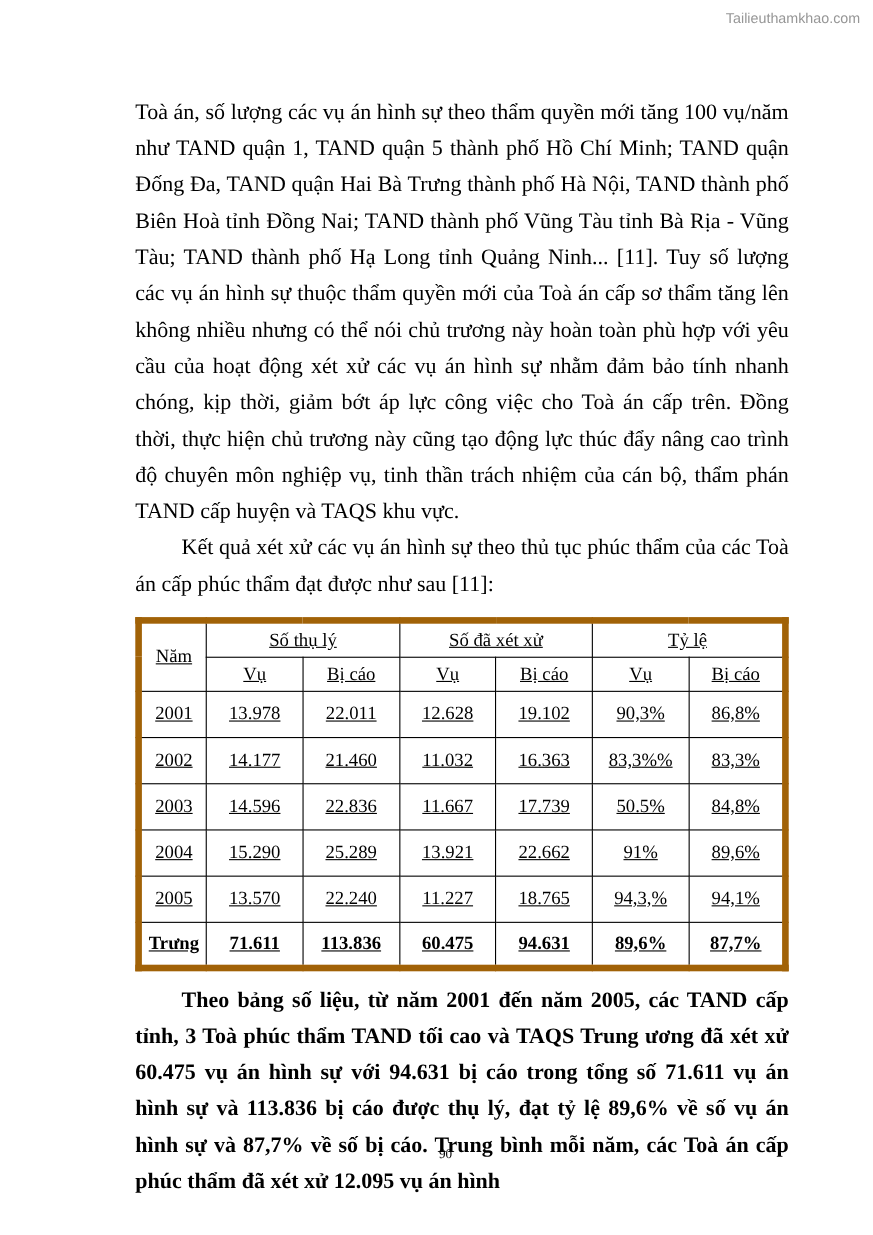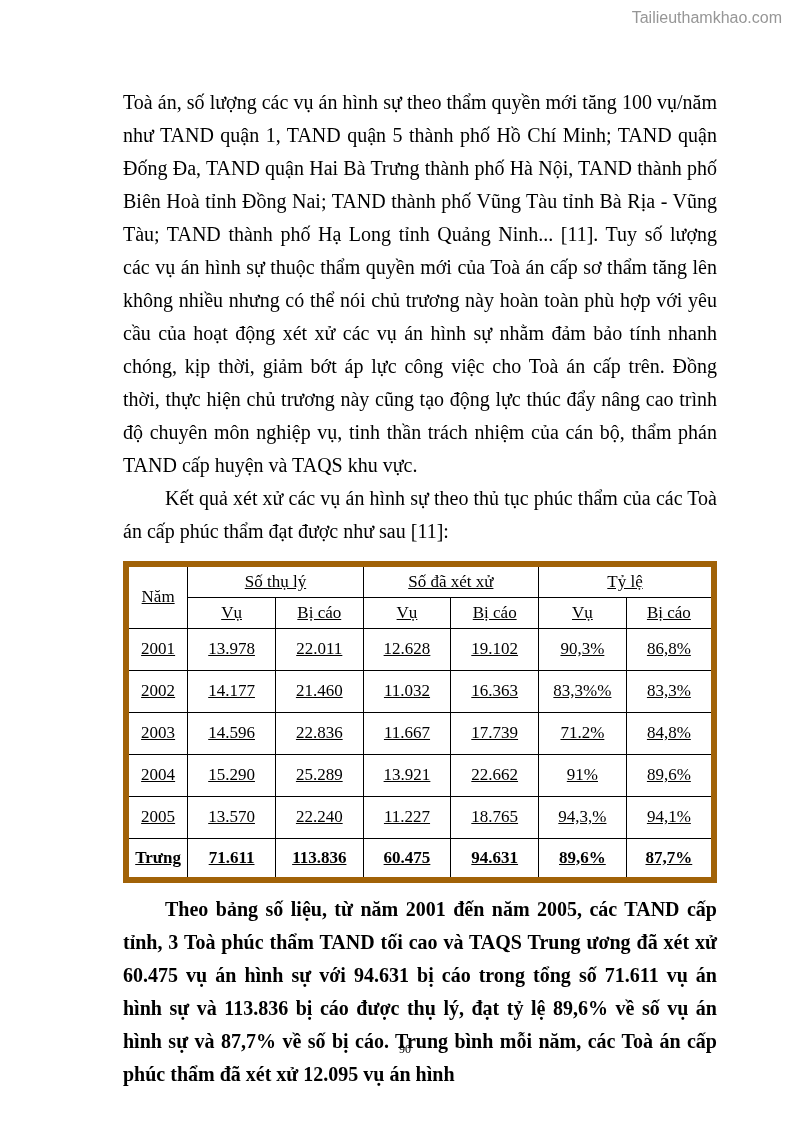--- a/index.html
+++ b/index.html
@@ -12,21 +12,21 @@
     background: #ffffff;
     font-family: "Liberation Serif", serif;
     color: #000000;
     overflow: hidden;
   }
   .watermark {
     position: absolute;
     top: 9px;
     right: 12px;
     font-family: "Liberation Sans", sans-serif;
-    font-size: 16px;
+    font-size: 13px;
     color: #969696;
   }
   .content {
     position: absolute;
     left: 123px;
     top: 86px;
     width: 594px;
   }
   .para {
     margin: 0;
@@ -122,21 +122,21 @@
           <td>16.363</td>
           <td>83,3%%</td>
           <td>83,3%</td>
         </tr>
         <tr>
           <td>2003</td>
           <td>14.596</td>
           <td>22.836</td>
           <td>11.667</td>
           <td>17.739</td>
-          <td>71.2%</td>
+          <td>50.5%</td>
           <td>84,8%</td>
         </tr>
         <tr>
           <td>2004</td>
           <td>15.290</td>
           <td>25.289</td>
           <td>13.921</td>
           <td>22.662</td>
           <td>91%</td>
           <td>89,6%</td>

